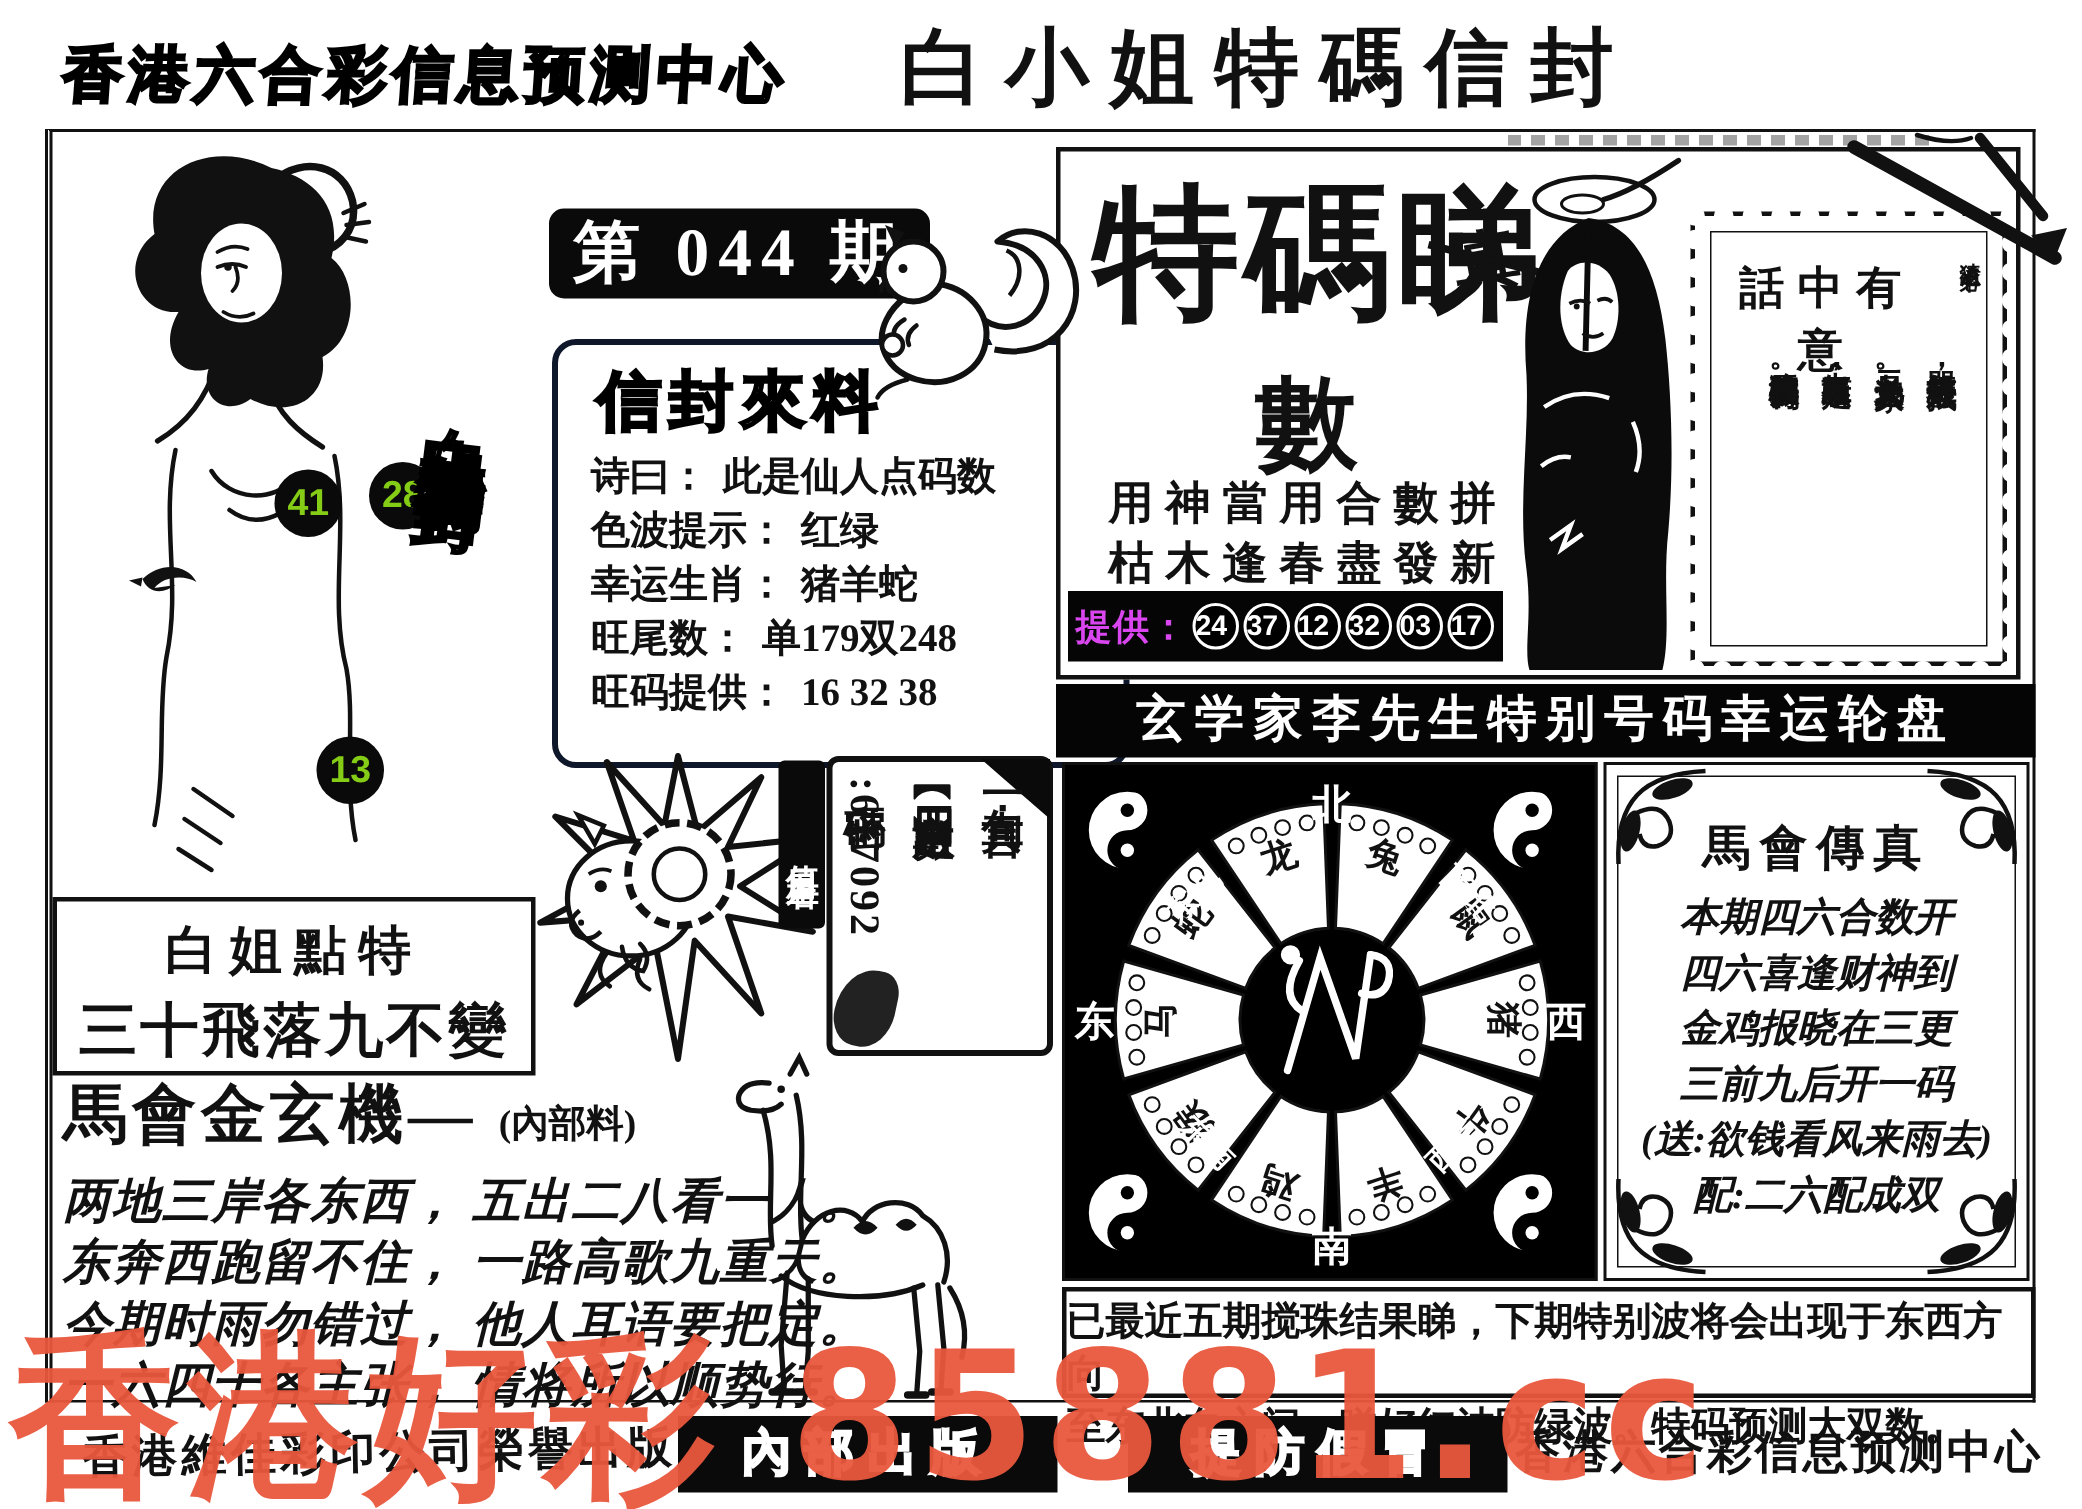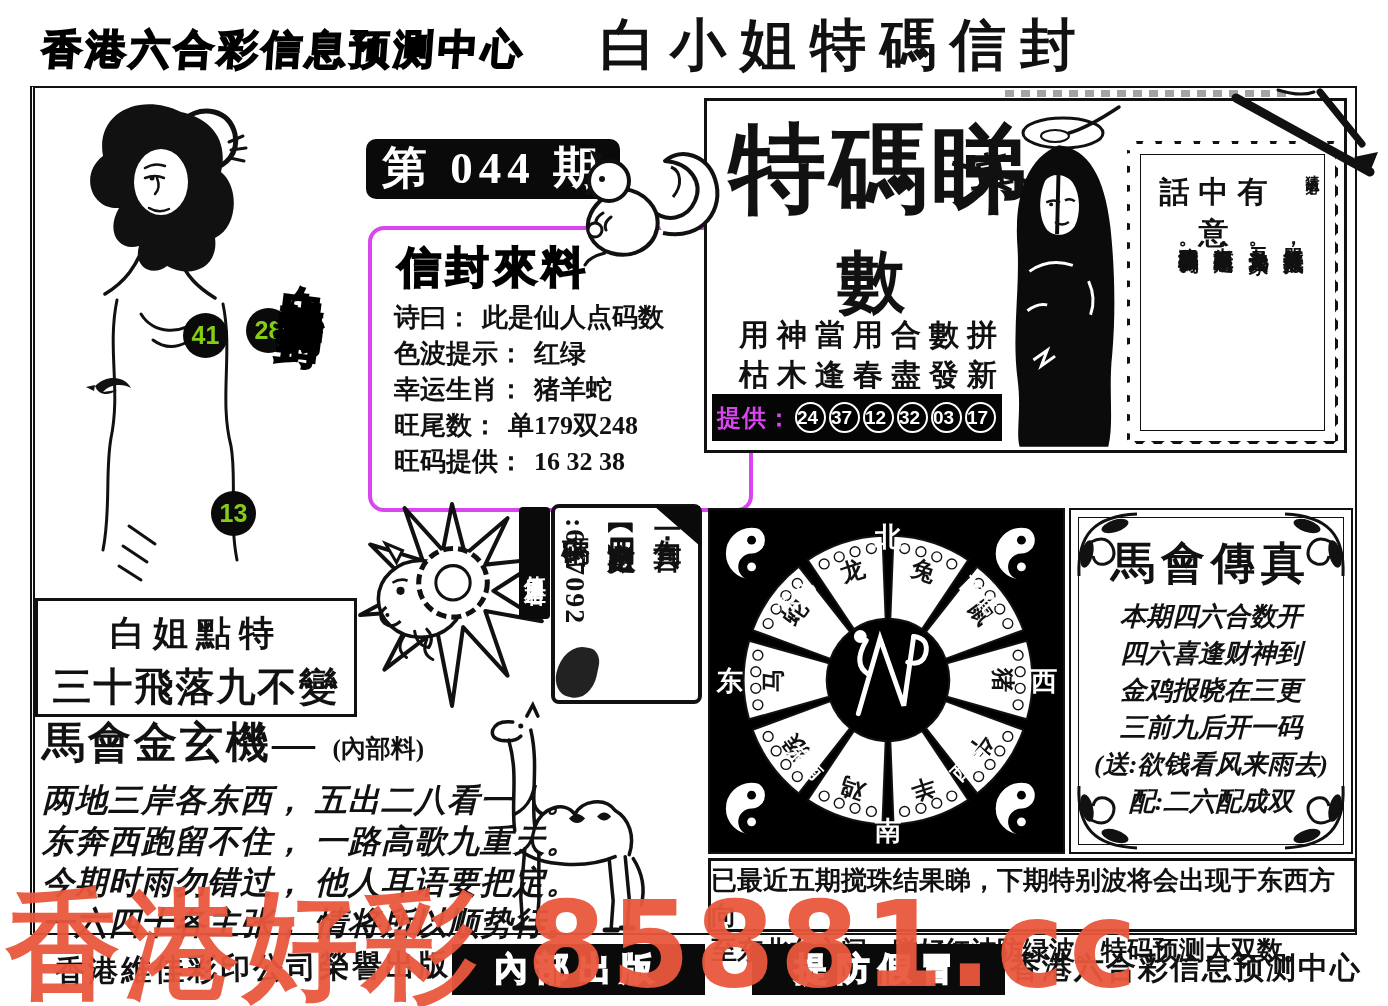--- a/index.html
+++ b/index.html
@@ -29,21 +29,21 @@
   .v-title { left:256px; top:250px; height:390px; writing-mode:vertical-rl; font-size:45px;
              letter-spacing:6px; transform:rotate(7deg); }
 
   
   .issue { left:366px; top:139px; width:254px; height:60px; background:#0a0a0a; color:#fff;
            border-radius:10px; font-size:45px; font-weight:bold; text-align:center;
            line-height:58px; letter-spacing:6px; }
   .squirrel { left:545px; top:136px; width:185px; height:172px; z-index:3; }
 
   
-  .envelope { left:368px; top:226px; width:385px; height:286px; border:4px solid #d946ef; border-radius:16px; background:#fff; }
+  .envelope { left:368px; top:226px; width:385px; height:286px; border:4px solid #0f172a; border-radius:16px; background:#fff; }
   .env-title { margin:9px 0 3px 26px; font-size:43px; letter-spacing:5px; }
   .env-rows { margin-left:22px; font-size:26px; line-height:36px; }
   .env-rows .lbl { margin-right:10px; }
 
   
   .ram { left:356px; top:498px; width:192px; height:214px; }
   .duty { left:519px; top:507px; width:31px; height:112px; background:#0a0a0a; color:#fff;
           writing-mode:vertical-rl; font-size:22px; text-align:center; letter-spacing:3px;
           border-radius:4px; padding-top:4px; }
   .mantra { left:551px; top:504px; width:151px; height:200px; border:4px solid #111; border-radius:8px; background:#fff; }
@@ -98,21 +98,21 @@
   .wheel-head { left:704px; top:456px; width:653px; height:49px; background:#050505; color:#fff;
                 font-size:33px; letter-spacing:6px; text-align:center; line-height:49px; }
   .wheel-box { left:708px; top:508px; width:357px; height:346px; background:#000; border:2px solid #111; }
   .wheel-zodiac { fill:#111; font-size:24px; font-weight:bold; font-family:"Liberation Serif",serif; }
   .wheel-dir { fill:#fff; font-size:27px; font-weight:bold; font-family:"Liberation Serif",serif; text-anchor:middle; }
   .wheel-dir2 { fill:#fff; font-size:20px; font-weight:bold; font-family:"Liberation Serif",serif; text-anchor:middle; letter-spacing:2px; }
 
   
   .fax { left:1069px; top:508px; width:284px; height:346px; border:2px solid #111; background:#fff; text-align:center; }
   .fax::after { content:""; position:absolute; inset:7px; border:1.5px solid #111; pointer-events:none; }
-  .fax-title { margin-top:24px; font-size:44px; letter-spacing:6px; }
+  .fax-title { margin-top:34px; font-size:32px; letter-spacing:6px; }
   .fax-lines { margin-top:5px; font-size:26px; line-height:37px; font-style:italic; }
   .fl { position:absolute; width:66px; height:66px; z-index:2; }
   .fl.tl { left:2px; top:2px; } .fl.tr { right:2px; top:2px; transform:scaleX(-1); }
   .fl.bl { left:2px; bottom:2px; transform:scaleY(-1); } .fl.br { right:2px; bottom:2px; transform:scale(-1,-1); }
 
   
   .result { left:708px; top:858px; width:649px; height:74px; border:3px solid #111; text-align:left;
             font-size:26px; line-height:35px; padding-top:2px; }
 
   
@@ -291,20 +291,21 @@
     </div>
   </div>
 
   <svg class="abs pen" viewBox="0 0 165 105">
     <path d="M14,16 L148,90" stroke="#111" stroke-width="9" stroke-linecap="round"></path>
     <polygon points="148,90 132,75 156,70" fill="#111"></polygon>
     <path d="M98,10 L140,62" stroke="#111" stroke-width="7" stroke-linecap="round"></path>
     <path d="M56,8 q22,7 36,2" stroke="#111" stroke-width="3" fill="none" stroke-linecap="round"></path>
   </svg>
 
+  <div class="abs wheel-head cal">玄学家李先生特别号码幸运轮盘</div>
   <svg class="abs wheel-box" viewBox="0 0 357 346">
     <defs>
       <g id="yy">
         <circle cx="0" cy="0" r="27" fill="#fff" stroke="#000" stroke-width="2"></circle>
         <path d="M0,-27 a27,27 0 0 1 0,54 a13.5,13.5 0 0 1 0,-27 a13.5,13.5 0 0 0 0,-27" fill="#000"></path>
         <circle cx="0" cy="-13.5" r="4.5" fill="#000"></circle>
         <circle cx="0" cy="13.5" r="4.5" fill="#fff"></circle>
       </g>
     </defs>
     <use href="#yy" x="42" y="44"></use>

